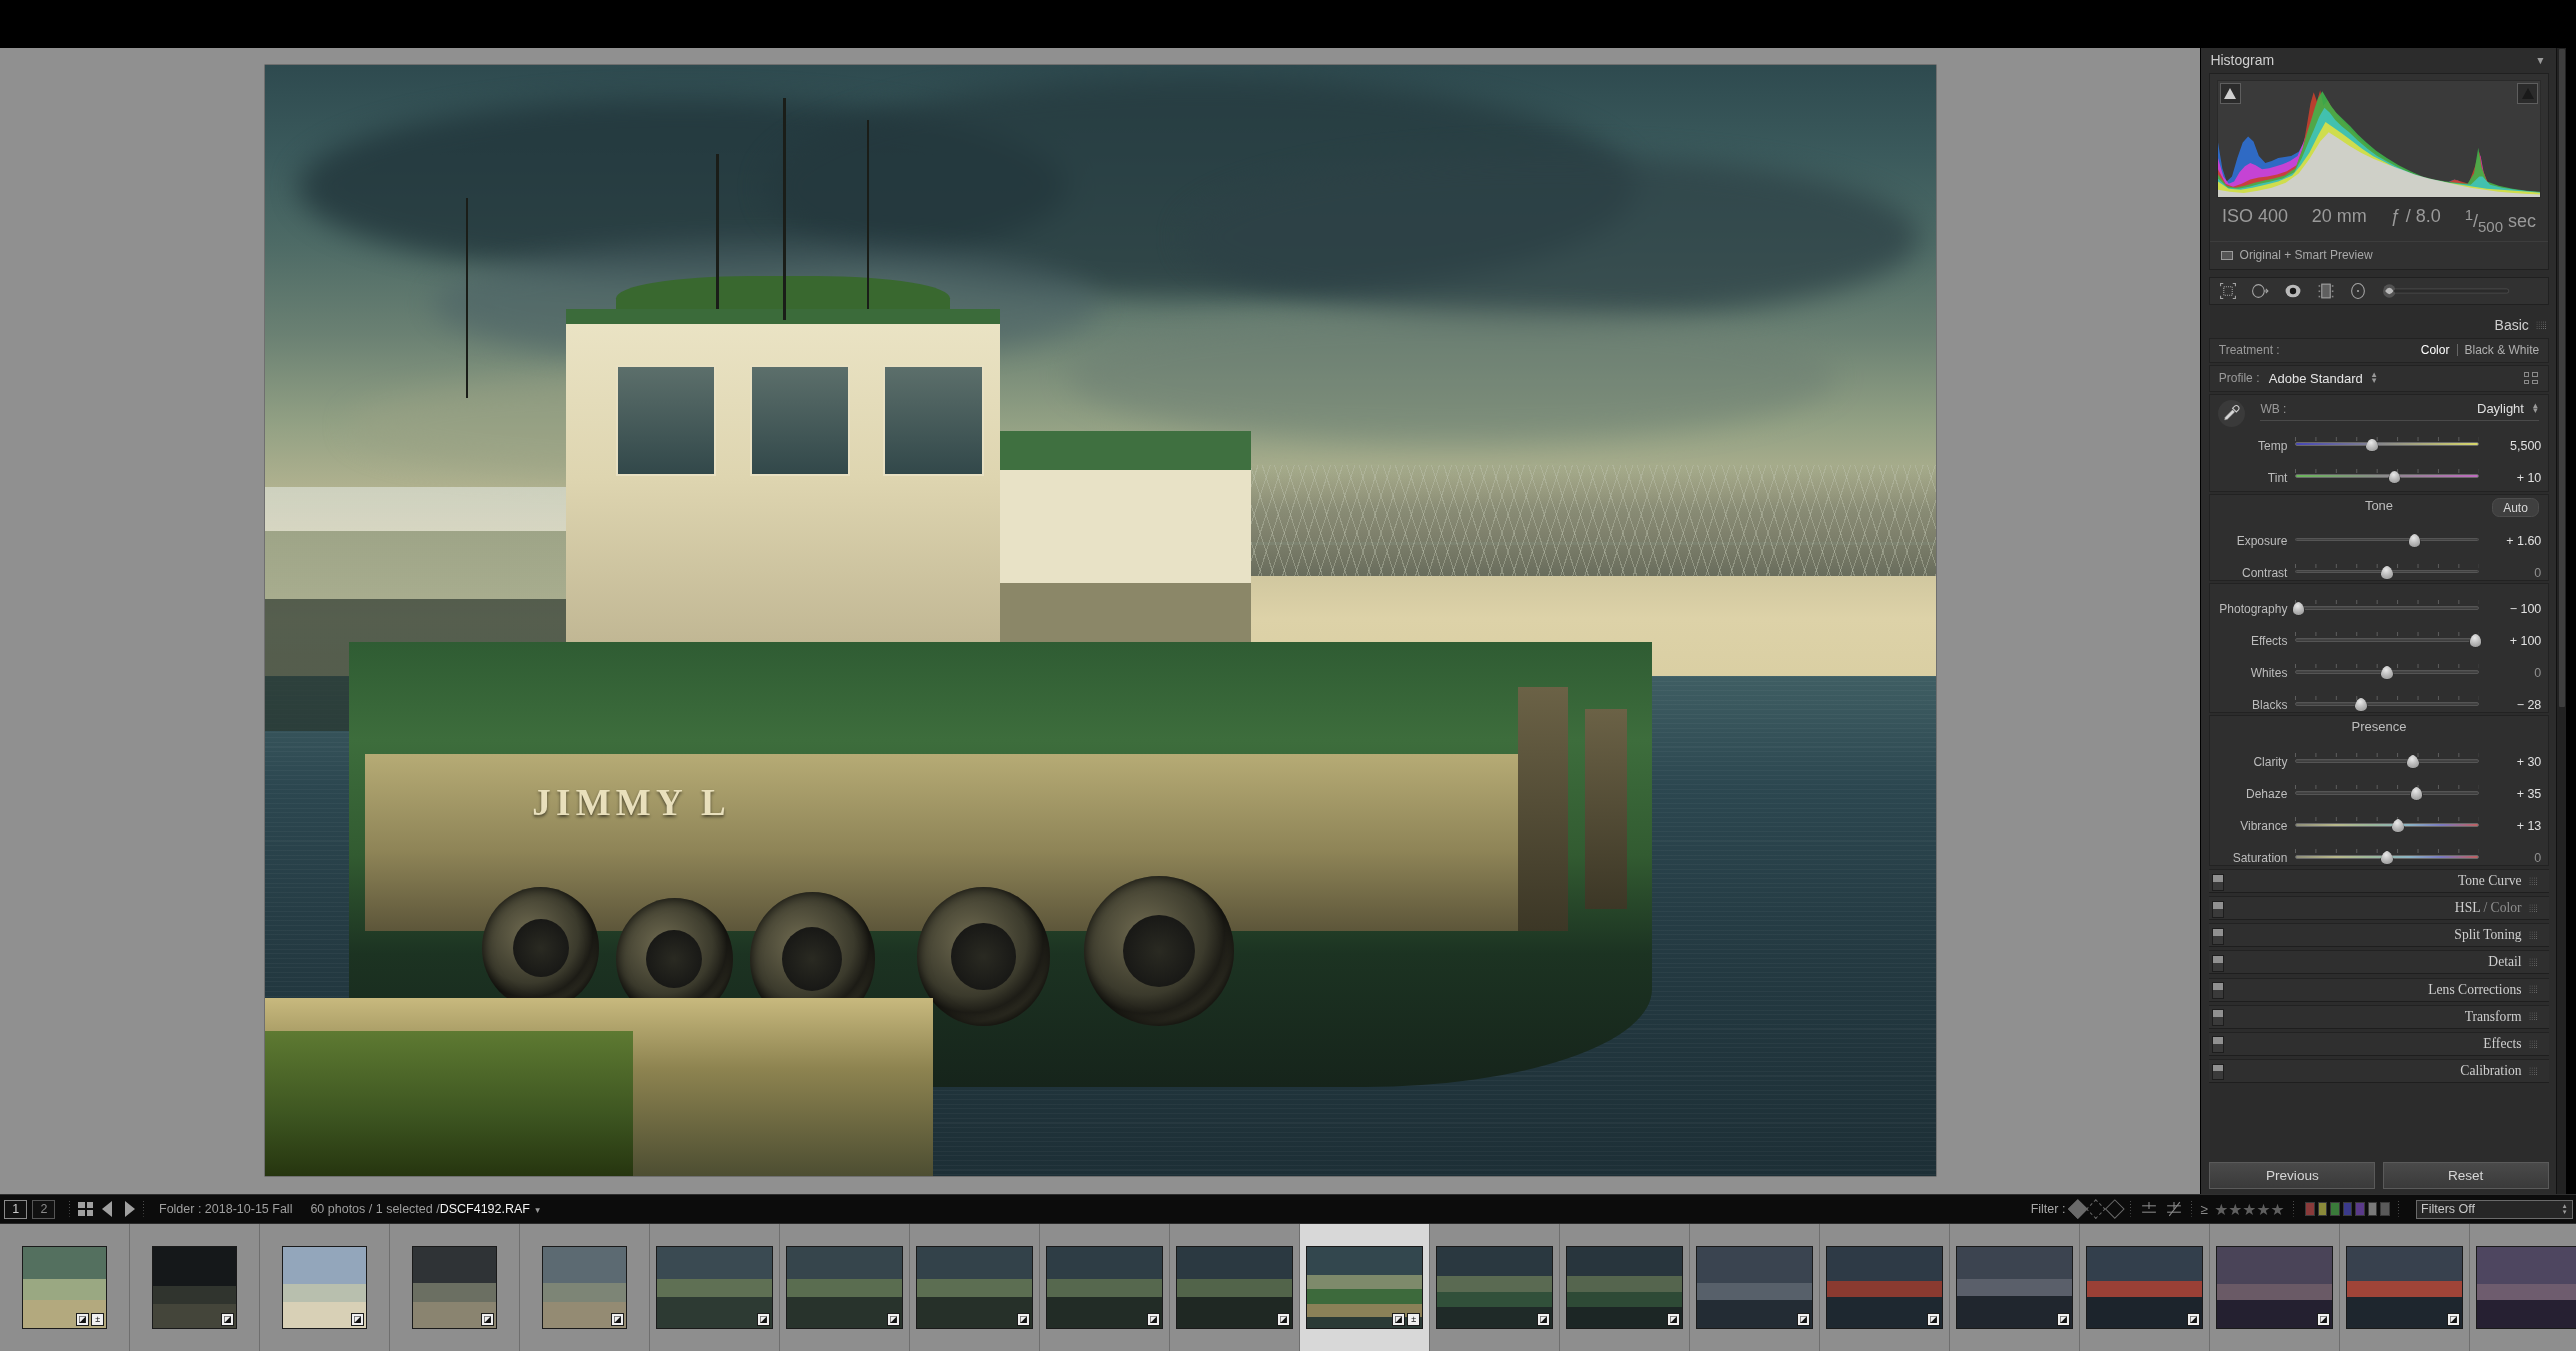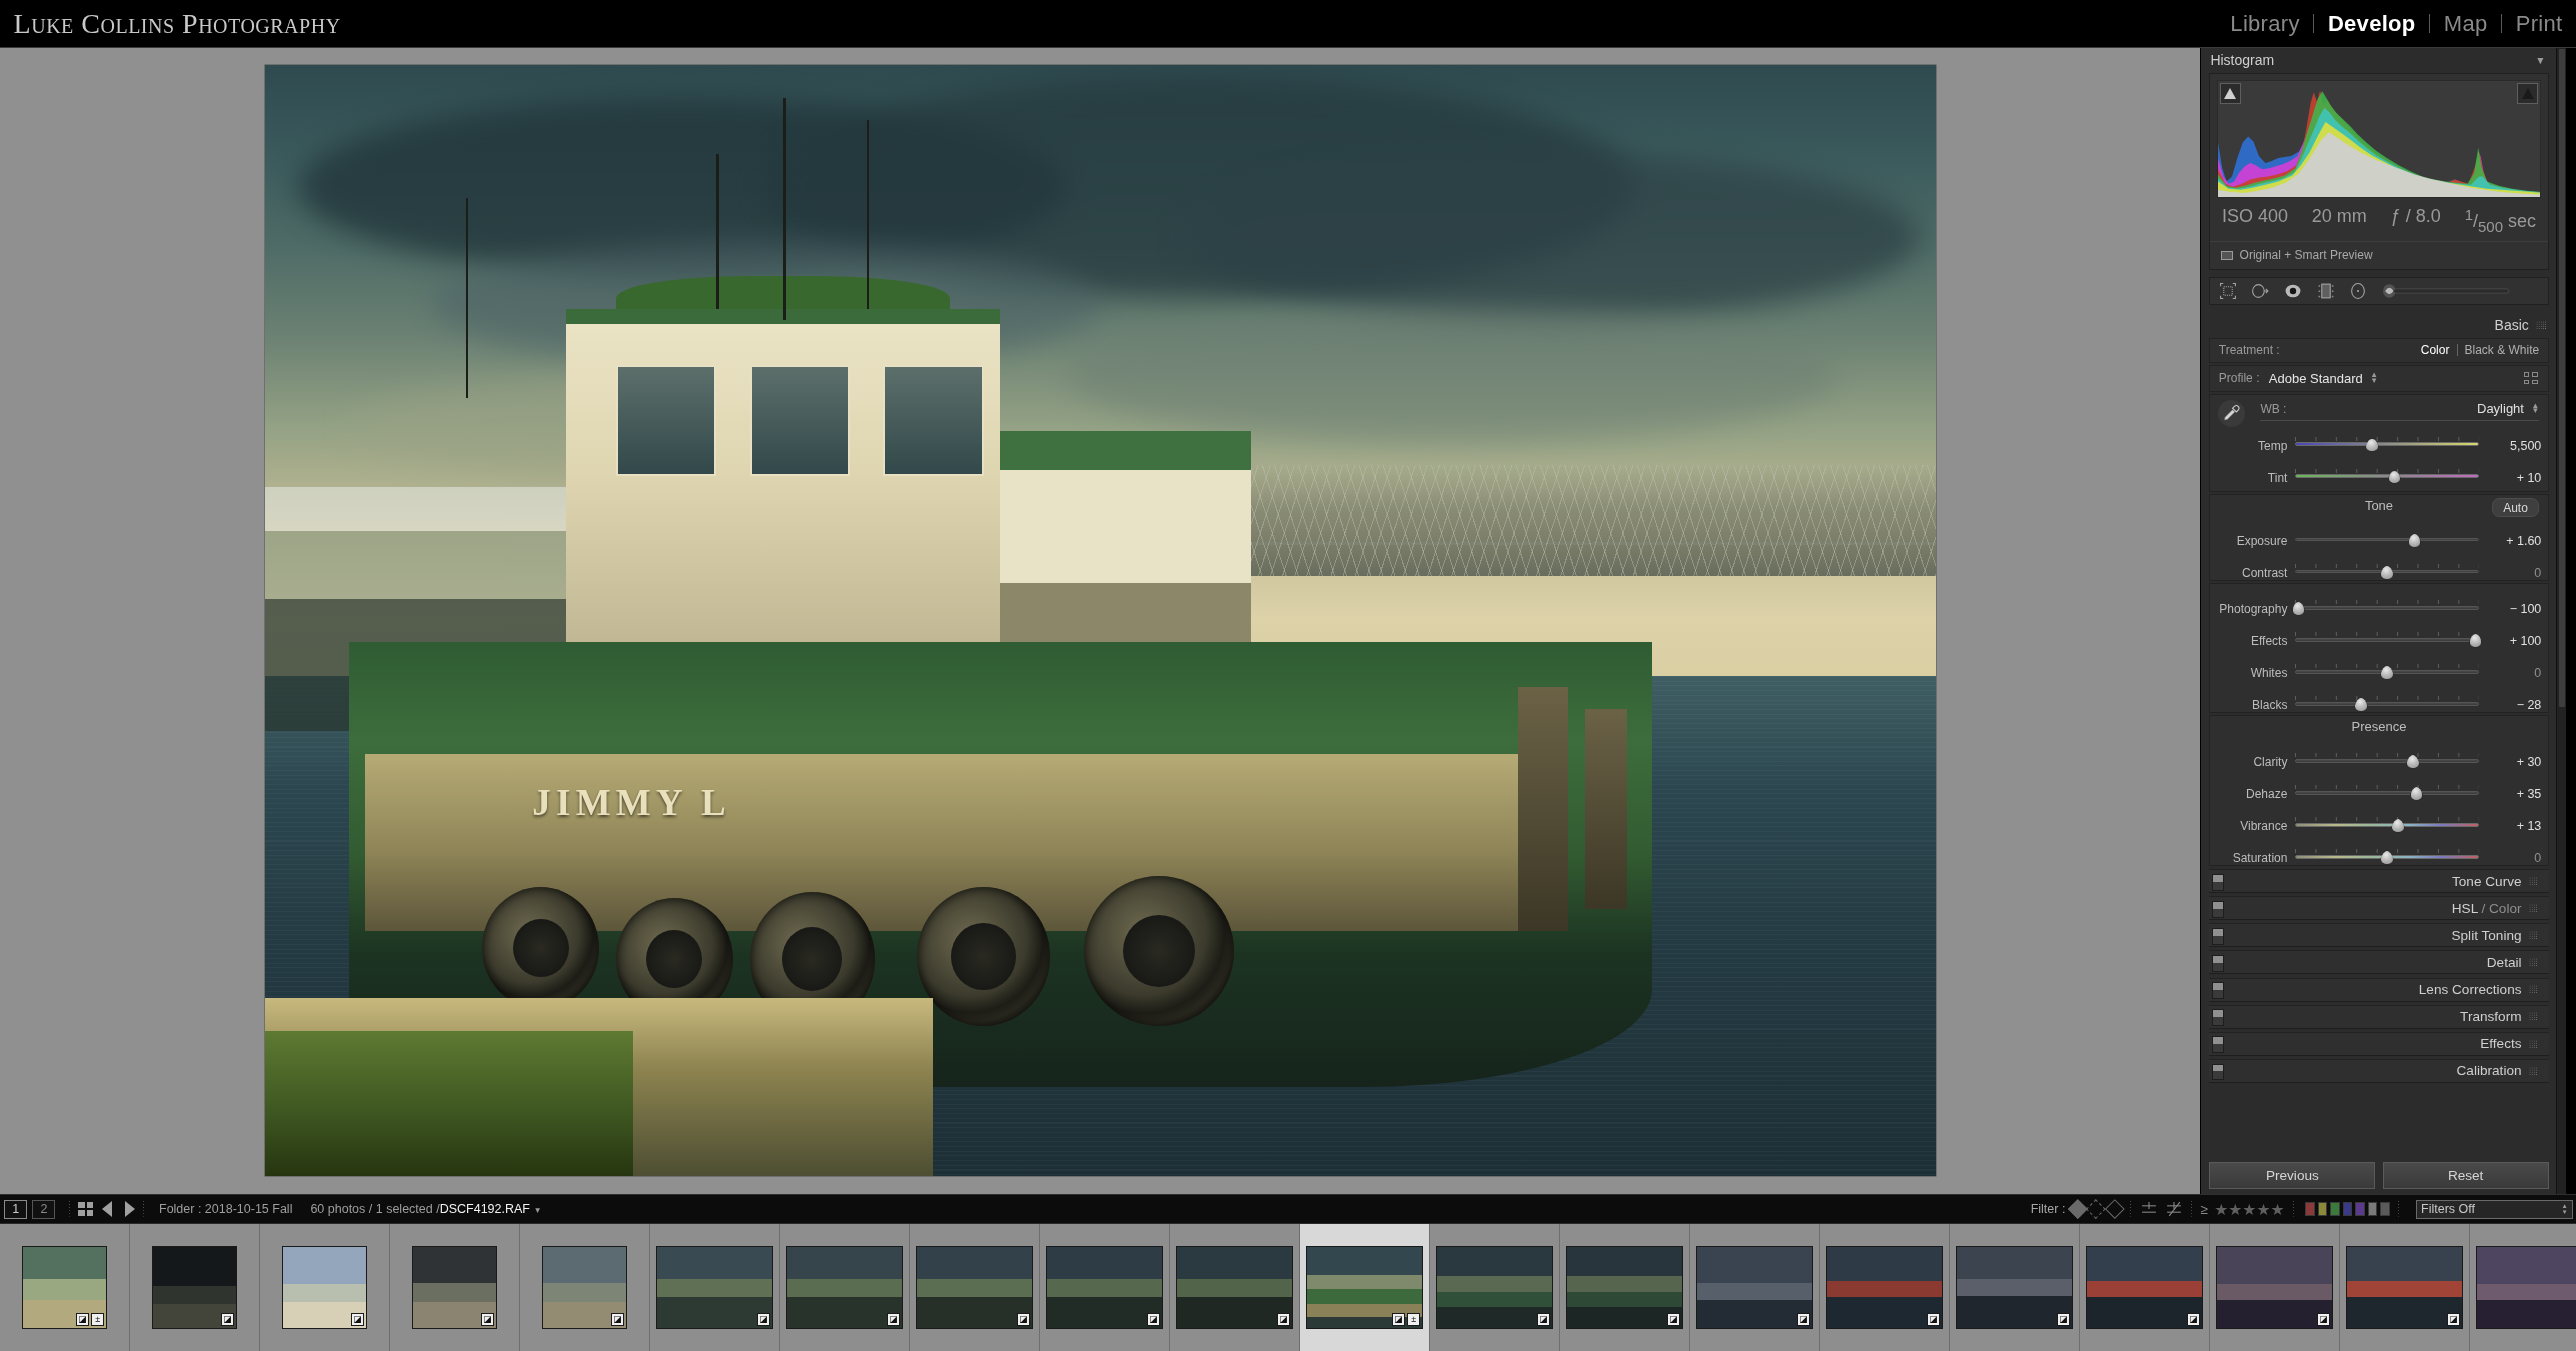--- a/index.html
+++ b/index.html
@@ -251,21 +251,21 @@
   .group-title { display:flex; align-items:center; justify-content:center; height:21px; position:relative; }
   .group-title .gt { color:#bdbdbd; font-size:13px; }
   .auto-btn {
     position:absolute; right:8.4px; top:3.1px; padding: 1.6px 10.4px; border-radius:7.3px;
     background:#3f3f3f; color:#d8d8d8; font-size:12px; border:0.5px solid #4d4d4d;
   }
 
   .collapsed {
     margin: 3.1px 8.4px 0 8.4px; position:relative; height:24px;
     background:#2f2f2f; border-top:1px solid #222; border-bottom:1px solid #1e1e1e;
-    display:flex; align-items:center; justify-content:flex-end; padding: 0 10.4px;
+    display:flex; align-items:center; justify-content:flex-end; padding: 0 10.4px; font-family: Liberation Serif, serif;
   }
   .sw {
     position:absolute; left:3.1px; top:3.7px; width:11.5px; height:16.7px;
     background: linear-gradient(180deg,#909090 0 45%, #3a3a3a 45% 100%);
     border:0.5px solid #1d1d1d;
   }
   .cp-title { color:#cfcfcf; font-size:13.6px; }
   .cp-title .dim { color:#8e8e8e; }
   .cp-dots { margin-left:7.3px; width:9.4px; height:8.4px;
     background-image: radial-gradient(#9a9a9a 0.5px, transparent 0.5px); background-size:2.1px 2.1px; }
@@ -335,32 +335,20 @@
   .thumb.portrait { width:85px; }
   .badges { position:absolute; right:1.6px; bottom:1.6px; display:flex; gap:1.6px; }
   .badge { width:13.6px; height:13.6px; border:1px solid #1b1b1b; background:#f0f0f0;
            display:flex; align-items:center; justify-content:center; color:#111; font-size:9px; line-height:1;}
 </style>
 </head>
 <body>
 
 <div class="app">
 
-  <div class="topbar">
-    <div class="identity">Luke Collins Photography</div>
-    <div class="modules">
-      <div class="module">Library</div>
-      <div class="mod-sep"></div>
-      <div class="module active">Develop</div>
-      <div class="mod-sep"></div>
-      <div class="module">Map</div>
-      <div class="mod-sep"></div>
-      <div class="module">Print</div>
-    </div>
-  </div>
 
   <div class="canvas">
     <div class="photo-wrap">
       <div class="photo">
         <div class="sky"></div>
         <div class="cloud" style="left:2%;top:3%;width:46%;height:16%;background:#1f3238;"></div>
         <div class="cloud" style="left:30%;top:1%;width:52%;height:20%;background:#24383d;"></div>
         <div class="cloud" style="left:55%;top:8%;width:44%;height:15%;background:#2d4146;"></div>
         <div class="cloud" style="left:10%;top:16%;width:40%;height:11%;background:#4c6266;opacity:.6;"></div>
         <div class="cloud" style="left:48%;top:22%;width:46%;height:12%;background:#6d7f73;opacity:.55;"></div>

